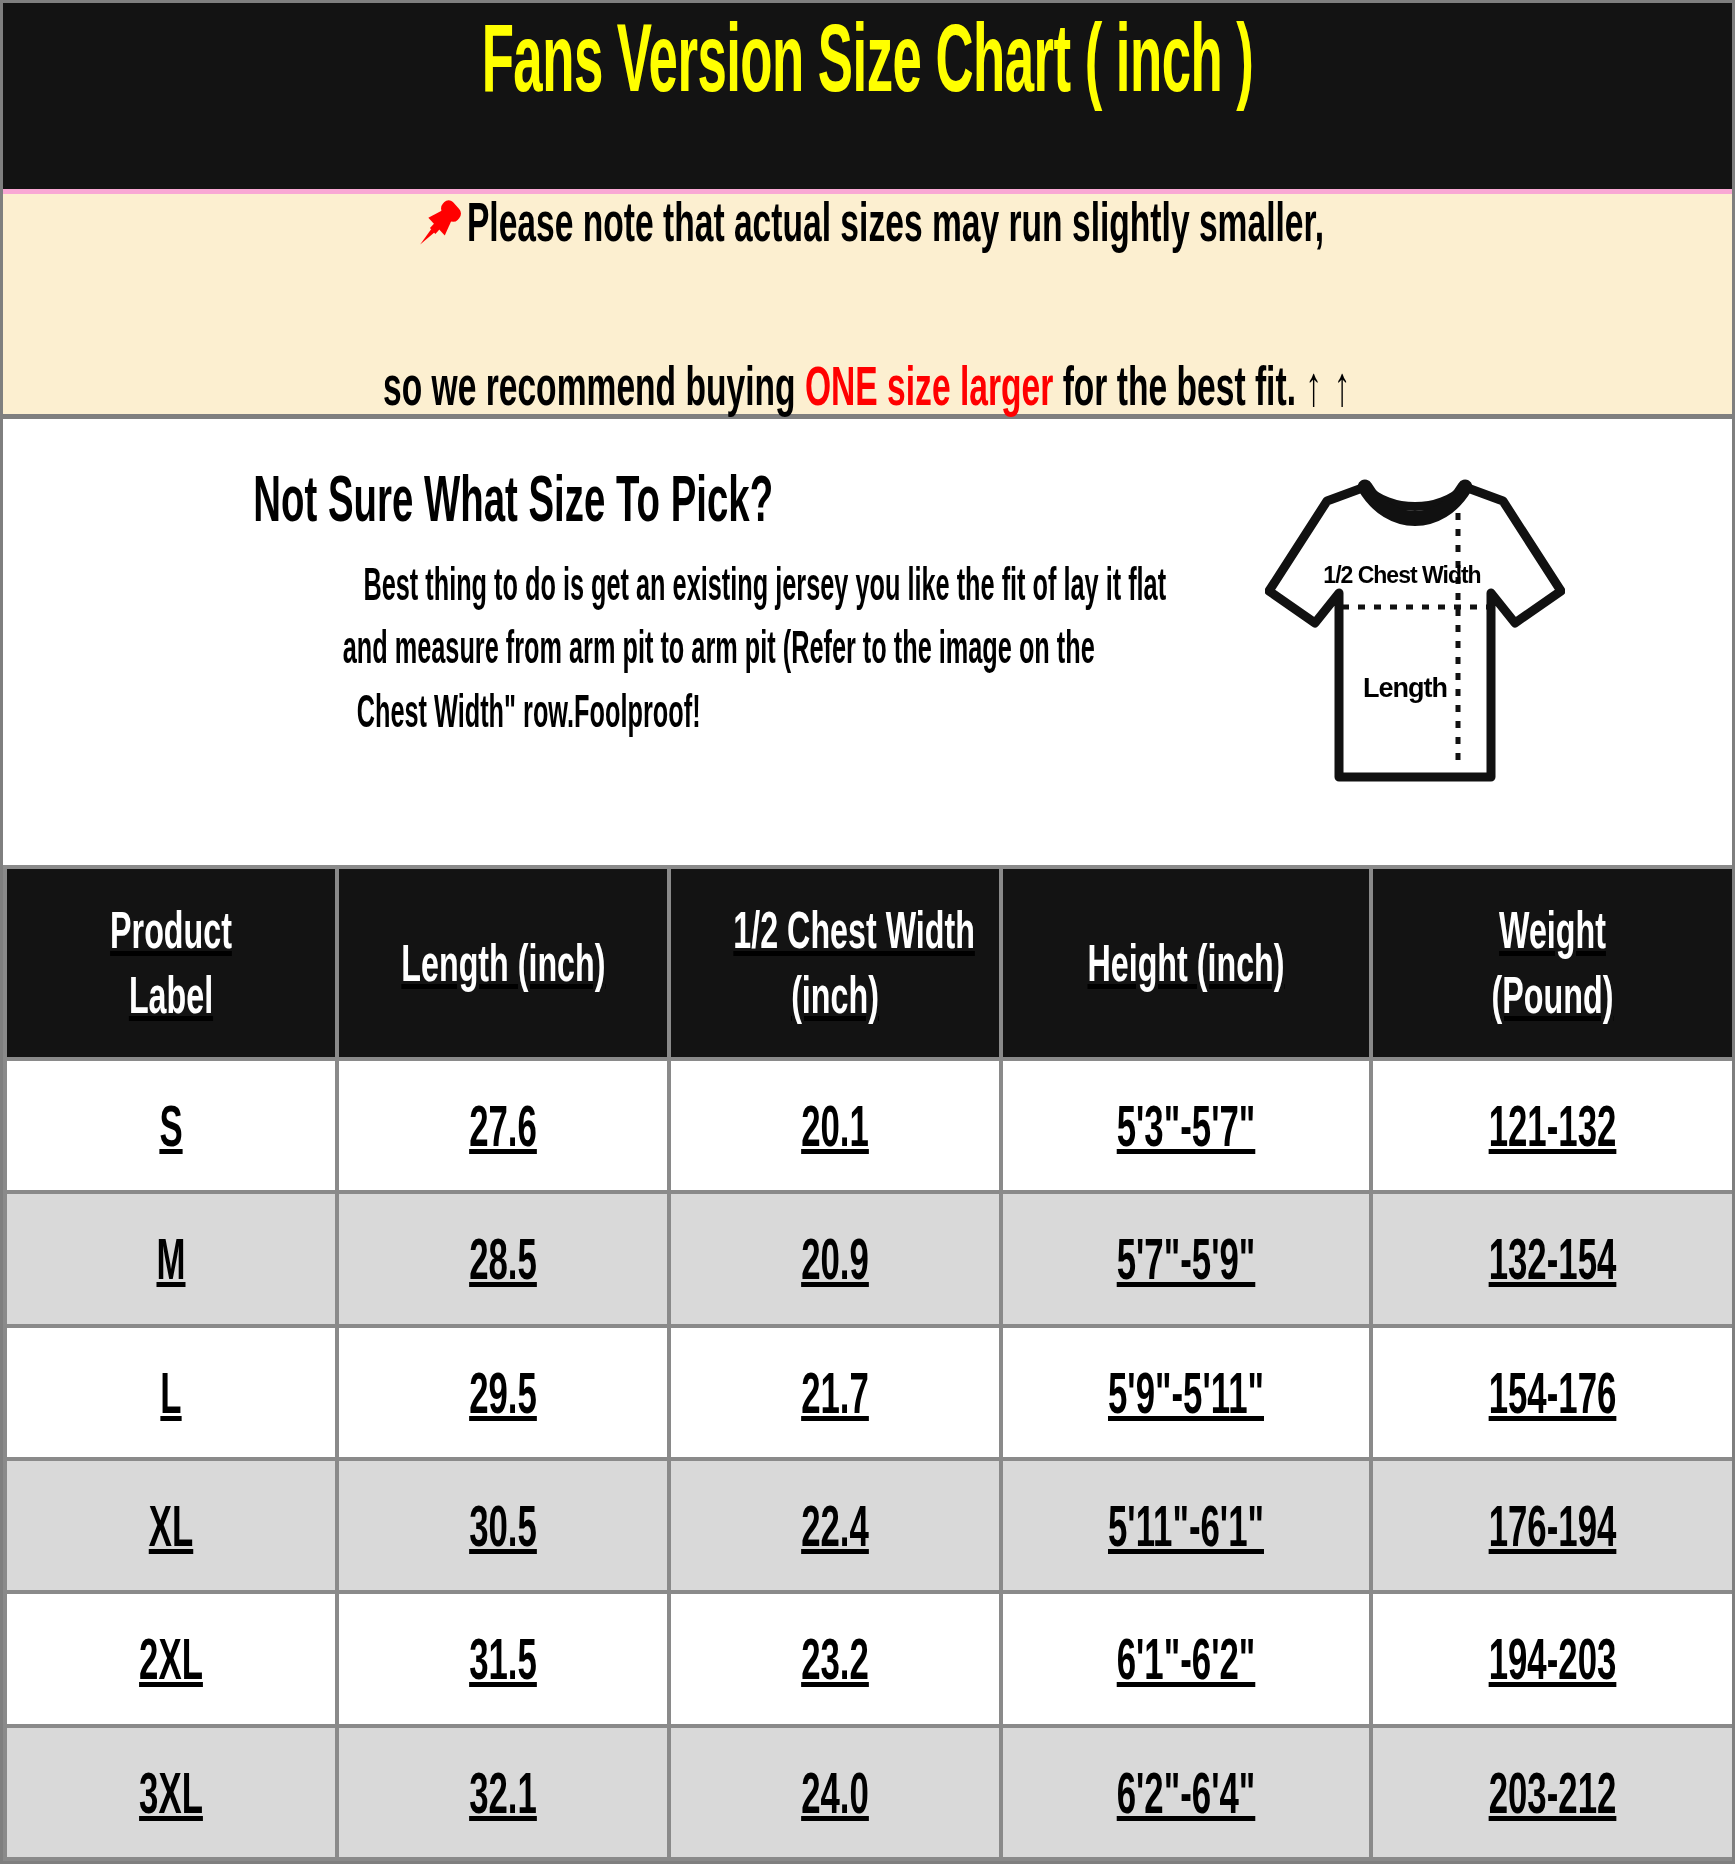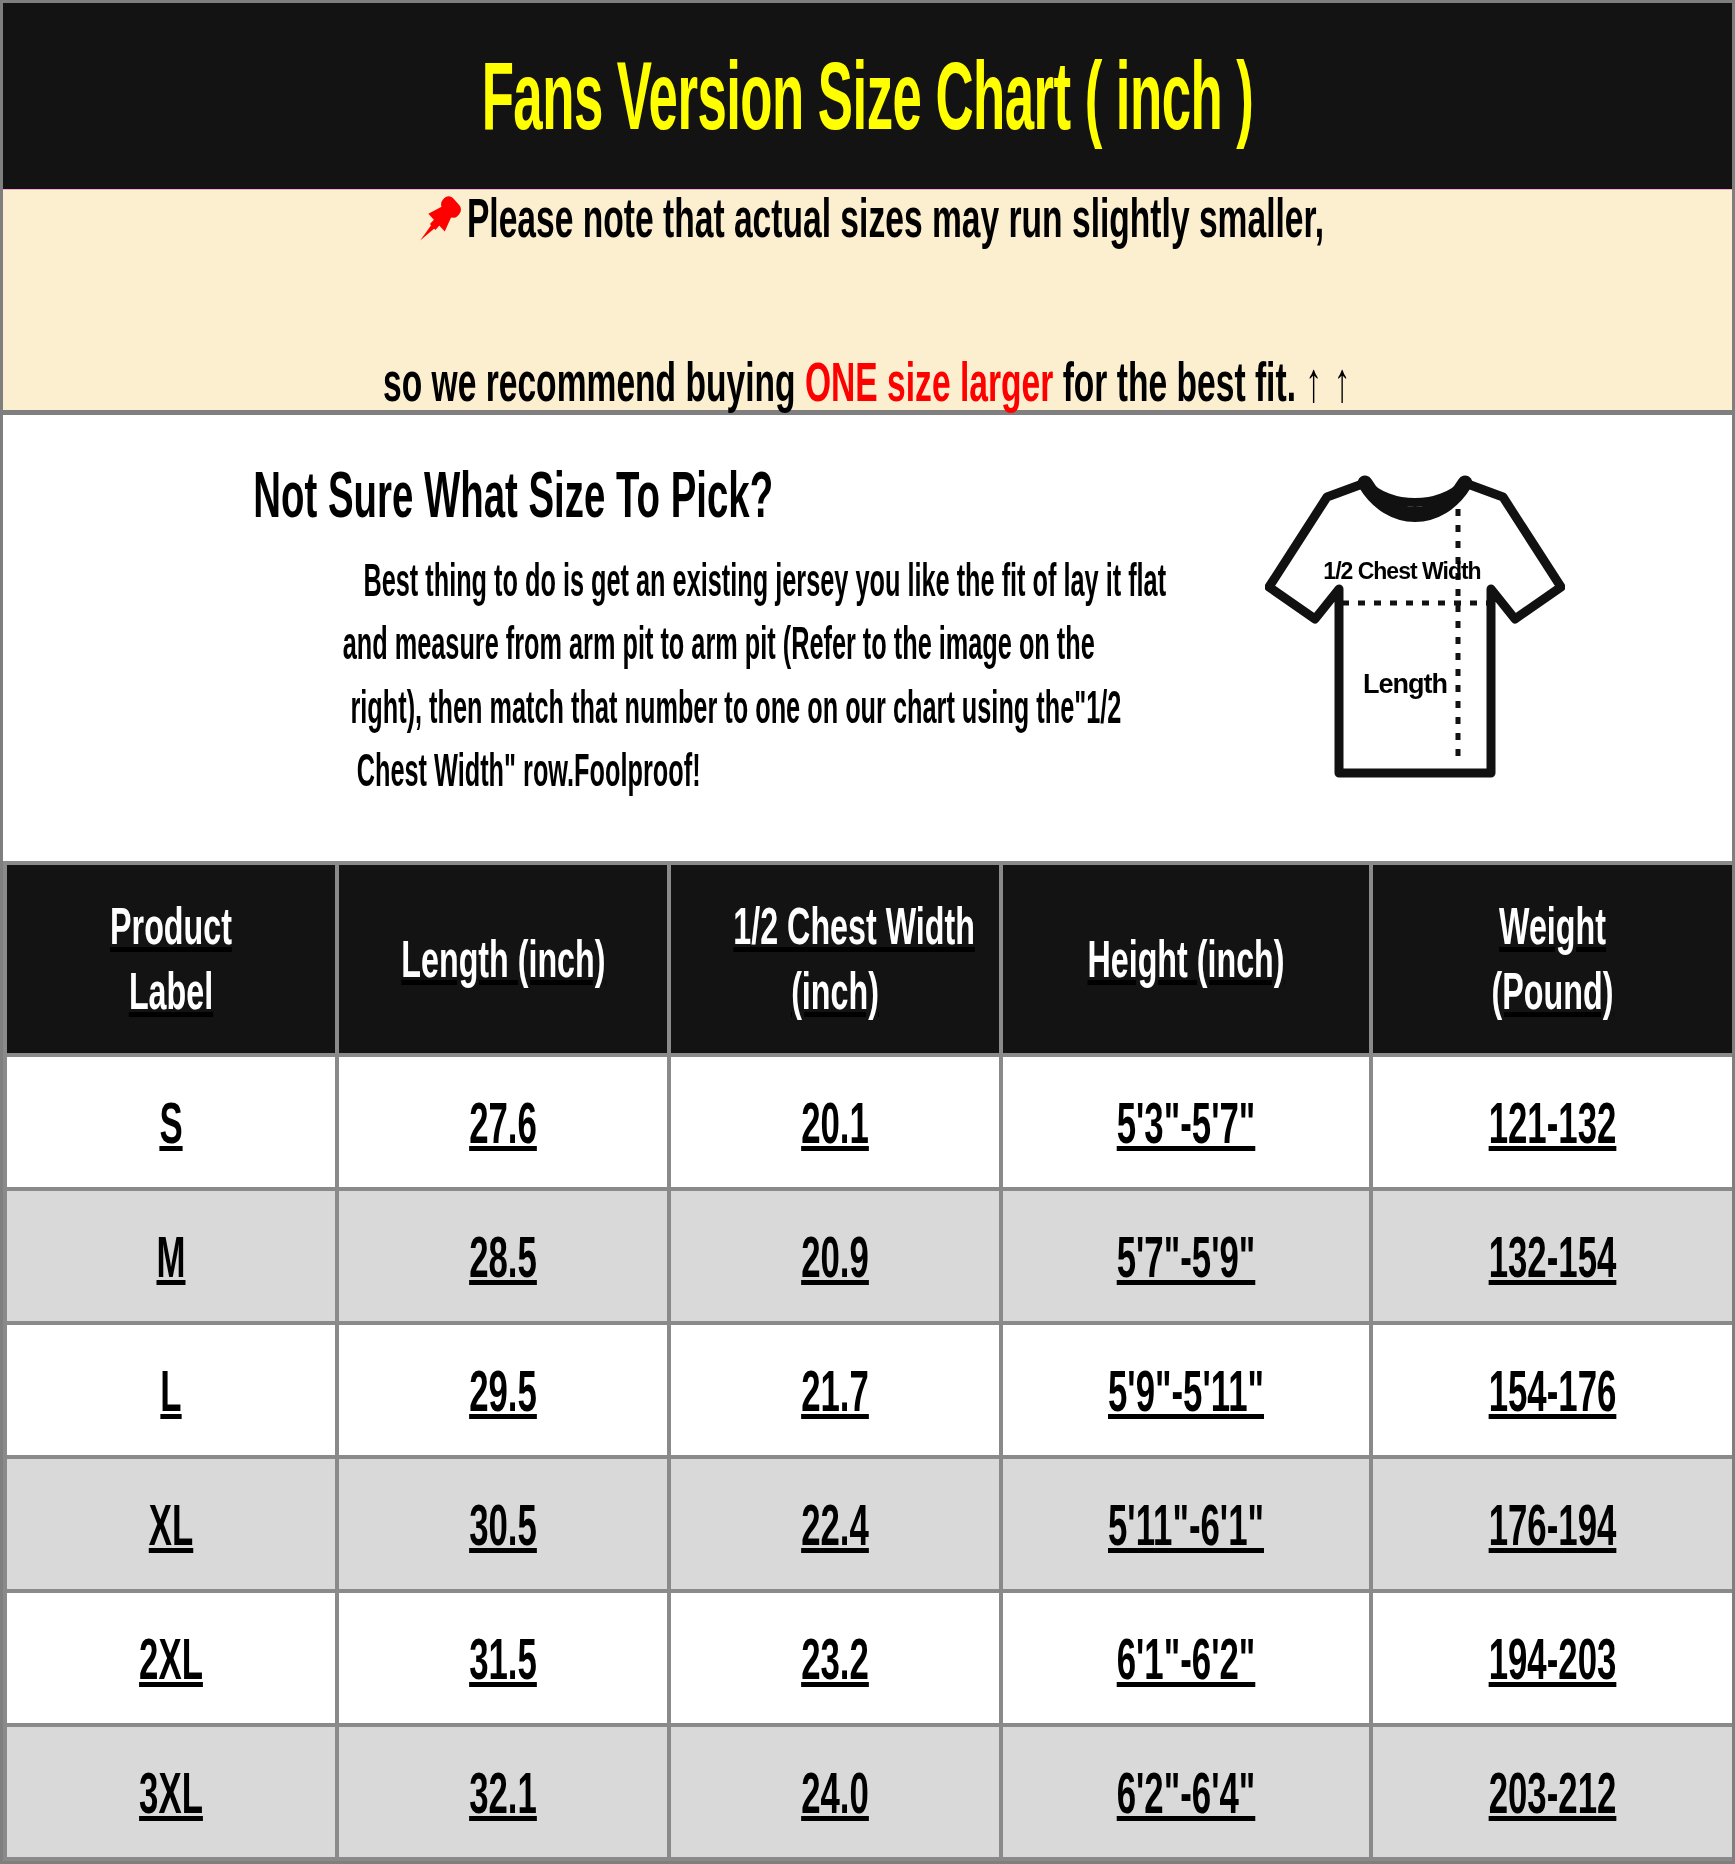--- a/index.html
+++ b/index.html
@@ -15,22 +15,22 @@
     overflow:hidden;
     display:flex;flex-direction:column;
   }
   
   .cond{display:inline-block;white-space:nowrap;transform-origin:50% 50%;} .sx55{transform:scaleX(.55);} .sx60{transform:scaleX(.60);}
 
   
   .banner{
     height:186px;flex:0 0 auto;
     background:#131313;
-    border-bottom:1px solid #f9a8d4;
-    display:flex;align-items:center;justify-content:center;
+    border-bottom:5px solid #f9a8d4;
+    display:flex;align-items:flex-start;justify-content:center;
   }
   .banner .title{color:#ffff00;font-size:96px;letter-spacing:-1px;}
 
   
   .notice{
     height:220px;flex:0 0 auto;
     background:#fcefd0;
     border-bottom:5px solid #7f7f7f;
     display:flex;flex-direction:column;align-items:center;justify-content:space-between;
     gap:40px;
@@ -108,23 +108,20 @@
       <div class="help-heading">
         <span class="cond sx60">Not Sure What Size To Pick?</span>
       </div>
       <div class="help-line">
         <span class="cond sx55">Best thing to do is get an existing jersey you like the fit of lay it flat</span>
       </div>
       <div class="help-line">
         <span class="cond sx55">and measure from arm pit to arm pit (Refer to the image on the</span>
       </div>
       <div class="help-line">
-        <span class="cond sx55">right), then match that number to one on our chart using the"1/2</span>
-      </div>
-      <div class="help-line">
         <span class="cond sx55">Chest Width" row.Foolproof!</span>
       </div>
     </div>
     <div class="diagram-wrap">
       <svg class="tshirt" viewBox="0 0 300 340">
 
         <path d="M100 26 C 125 52 175 52 200 26
                  L 238 40 L 296 130 L 250 162 L 226 132
                  L 226 316 L 74 316 L 74 132
                  L 50 162 L 4 130 L 62 40 Z" fill="#ffffff" stroke="#111111" stroke-width="9" stroke-linejoin="round"></path>

